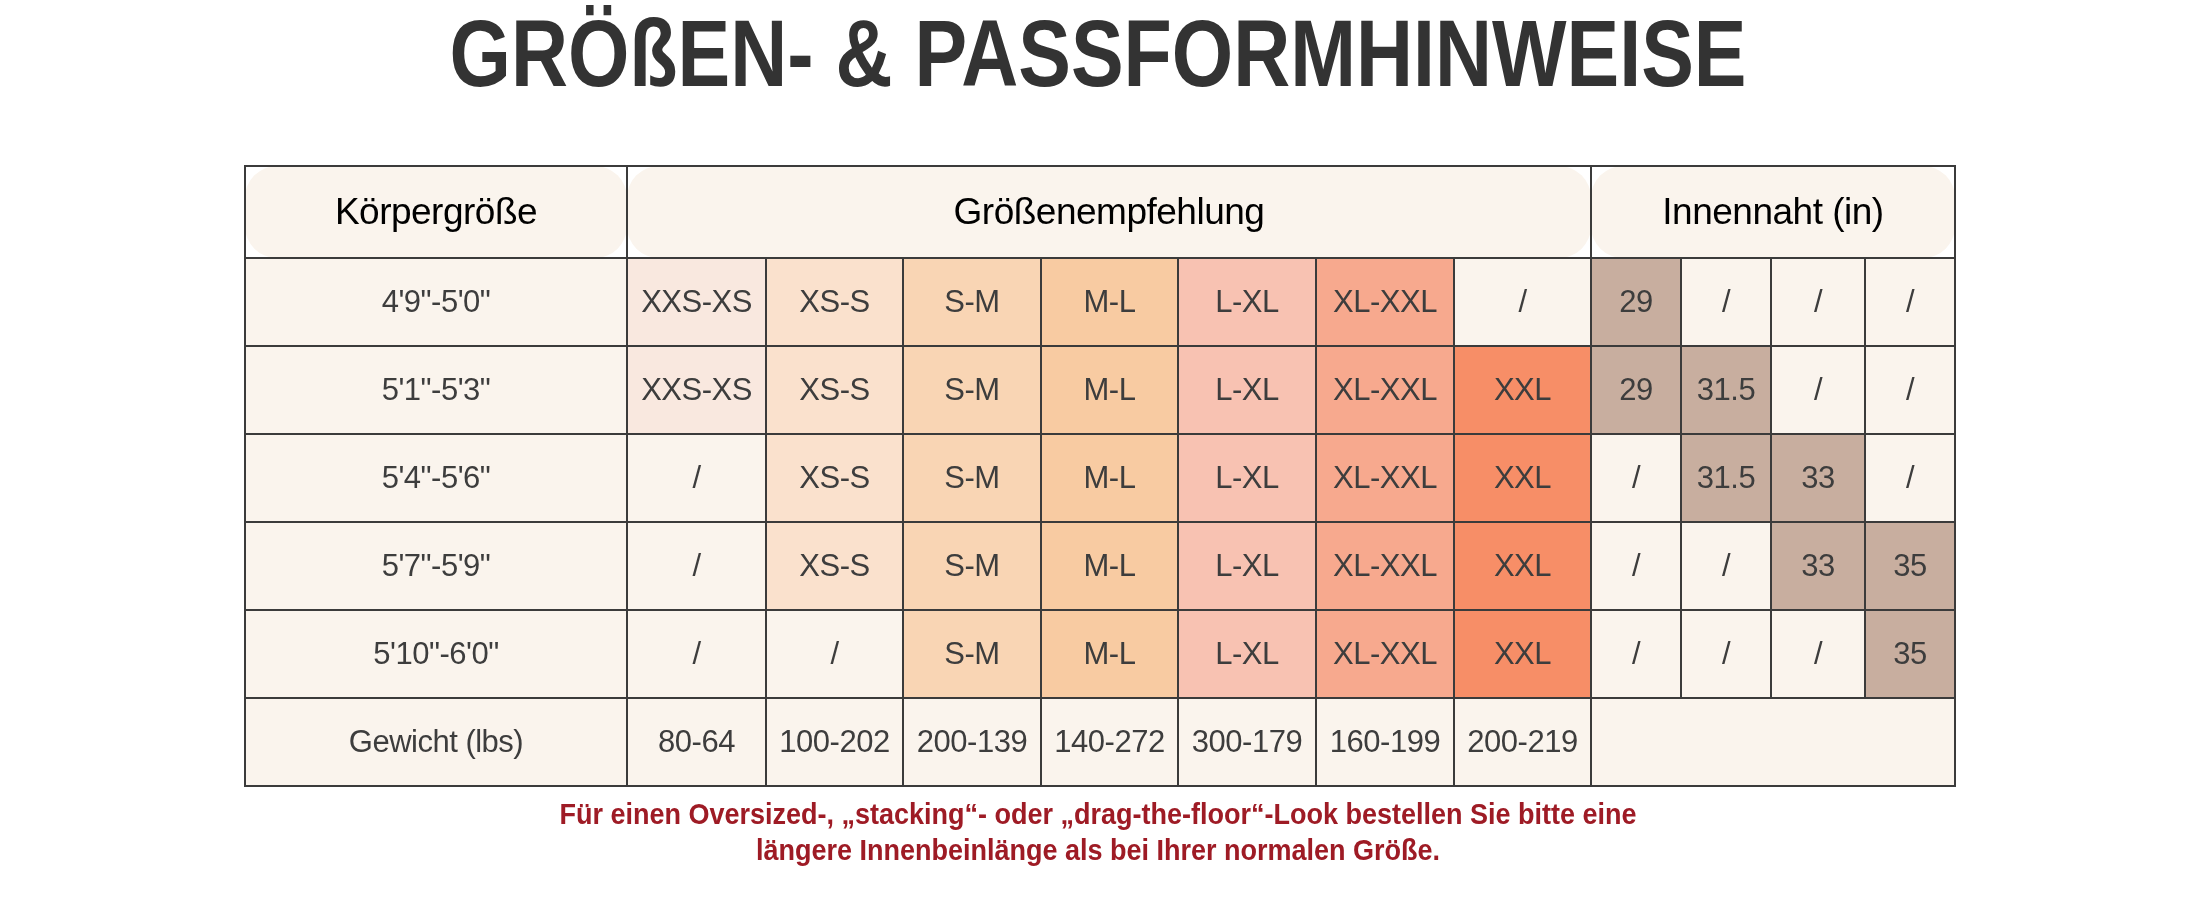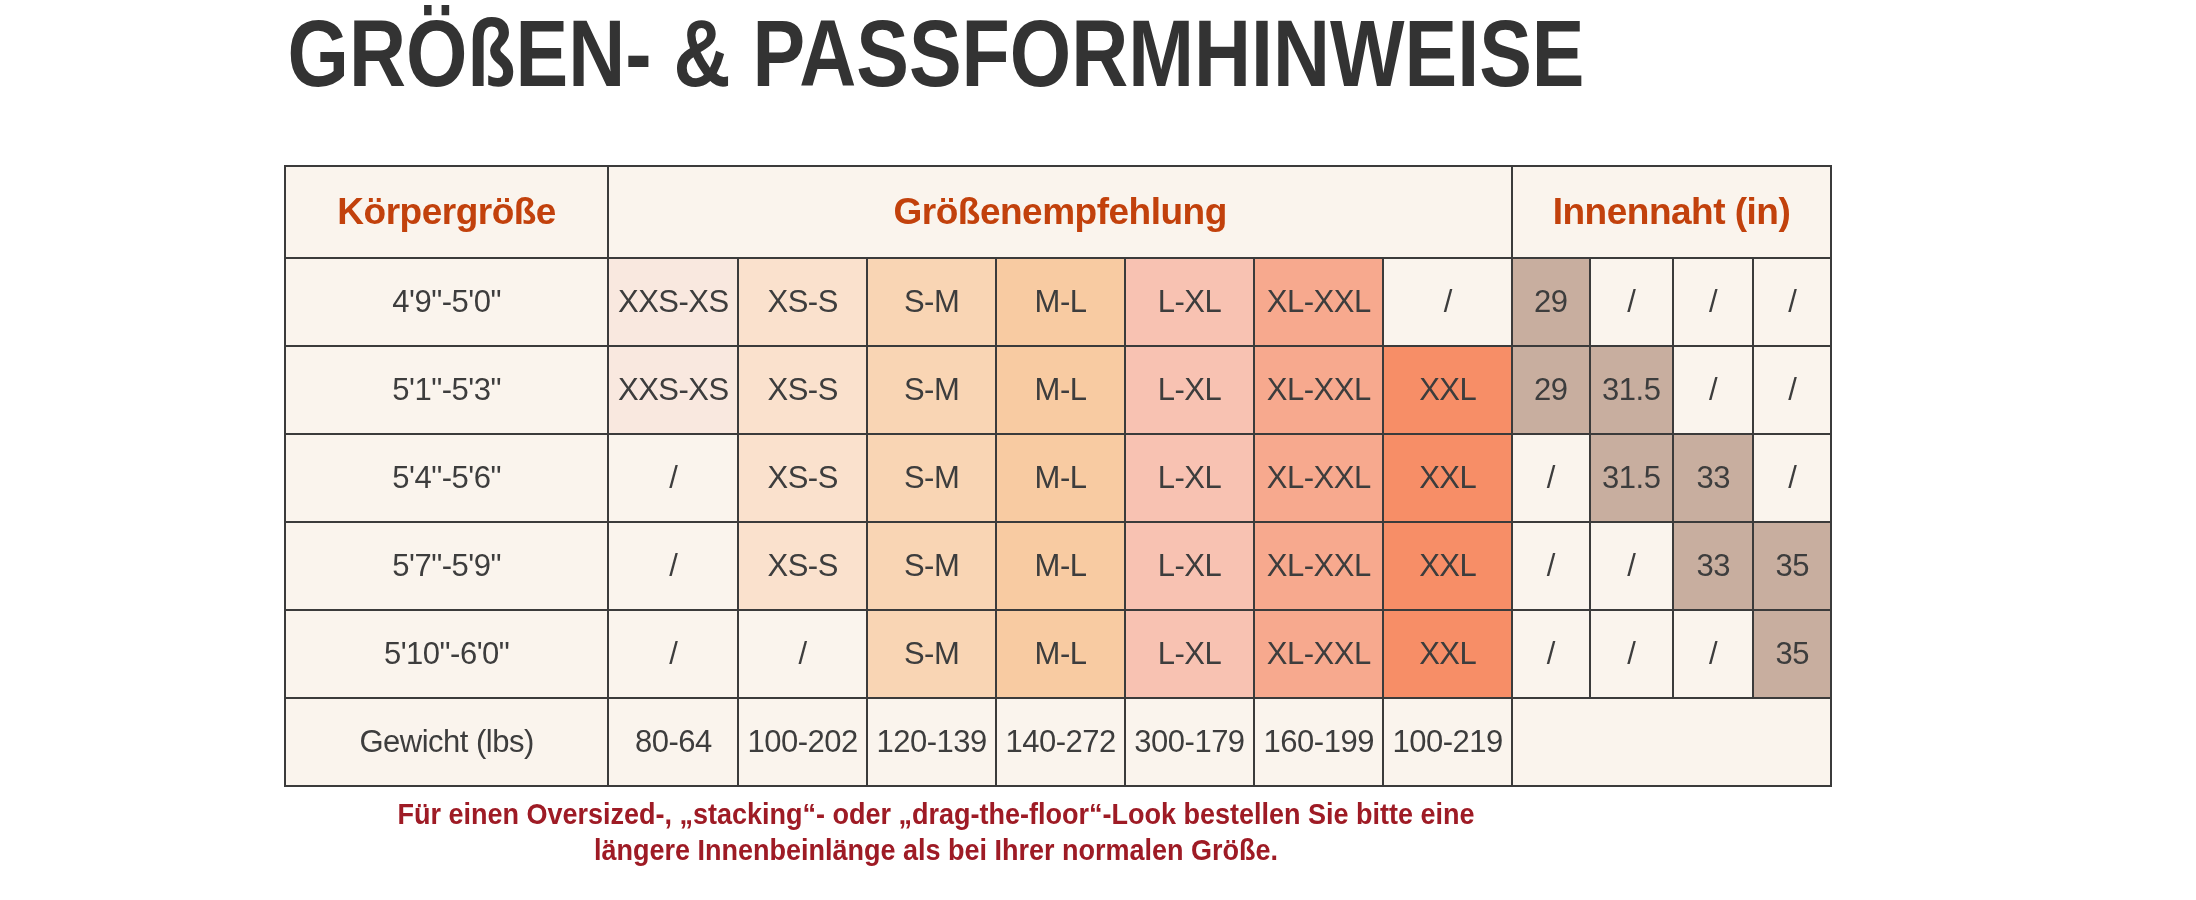--- a/index.html
+++ b/index.html
@@ -1,23 +1,22 @@
 <!DOCTYPE html>
 <html style="--cream: #faf4ed; --border: #3b3b3b; --red: #9e1b25; --title: #333333;"><head>
 <meta charset="utf-8">
 <style>
   html, body { margin: 0; padding: 0; background: #ffffff; }
   .canvas {
     position: relative;
-    width: 1792px;
+    width: 2196px;
     height: 900px;
     background: #ffffff;
     overflow: hidden;
     font-family: "Liberation Sans", sans-serif;
-    margin-left: 40px;
   }
   .title {
     position: absolute;
     top: 2px;
     left: 0;
     width: 100%;
     margin: 0;
     text-align: center;
     font-size: 94px;
     line-height: 104px;
@@ -42,22 +41,23 @@
     color: #3d3d3d;
     font-size: 31px;
     letter-spacing: -0.5px;
     font-stretch: condensed;
     overflow: hidden;
     white-space: nowrap;
   }
   table.size-chart thead th {
     height: 88px;
     font-size: 37px;
-    font-weight: 700;
-    color: #c2410c;
+    font-weight: 400;
+    color: #000000;
+    border-radius: 32px;
   }
   table.size-chart tbody td { height: 84px; }
   .fit-note {
     position: absolute;
     top: 796px;
     left: 0;
     width: 100%;
     text-align: center;
     color: var(--red, #9e1b25);
     font-weight: 700;
@@ -164,25 +164,25 @@
           <td style="background: rgb(247, 142, 103);">XXL</td>
           <td>/</td>
           <td>/</td>
           <td>/</td>
           <td style="background: rgb(200, 174, 159);">35</td>
         </tr>
         <tr>
           <td>Gewicht (lbs)</td>
           <td>80-64</td>
           <td>100-202</td>
-          <td>120-139</td>
+          <td>200-139</td>
           <td>140-272</td>
           <td>300-179</td>
           <td>160-199</td>
-          <td>100-219</td>
+          <td>200-219</td>
           <td colspan="4"></td>
         </tr>
       </tbody>
   </table>
 
   <div class="fit-note">
     <div>Für einen Oversized-, „stacking“- oder „drag-the-floor“-Look bestellen Sie bitte eine</div>
     <div>längere Innenbeinlänge als bei Ihrer normalen Größe.</div>
   </div>
 

